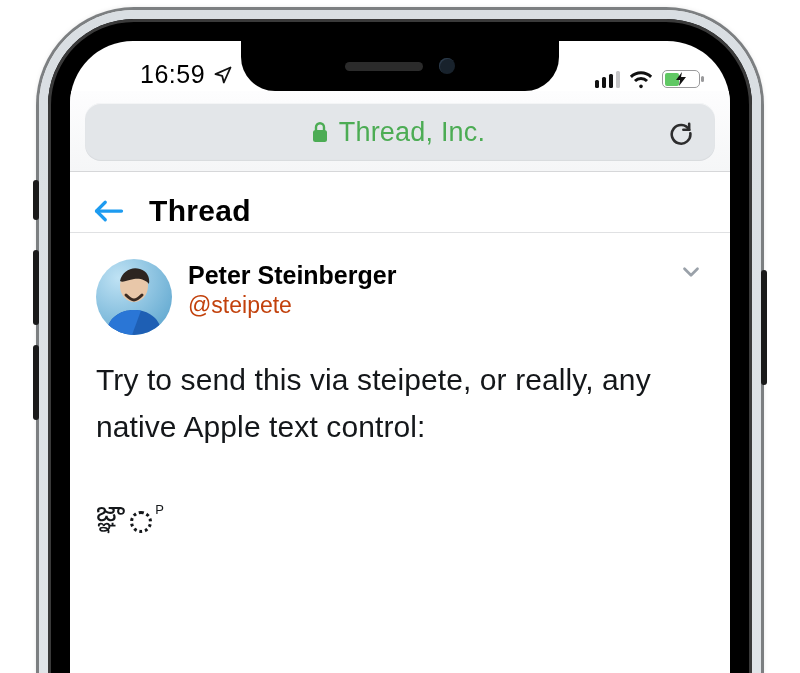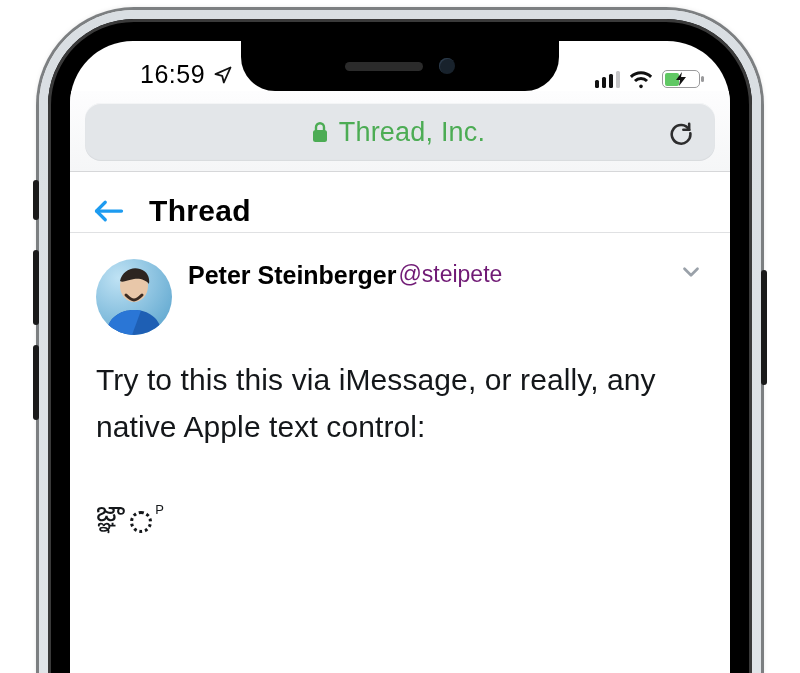--- a/index.html
+++ b/index.html
@@ -116,23 +116,23 @@
     
     .tweet {
       padding: 26px 26px 0;
     }
     .tweet-head { display: flex; align-items: flex-start; gap: 16px; }
     .avatar {
       width: 76px; height: 76px; border-radius: 50%; overflow: hidden;
       flex-shrink: 0;
     }
     .avatar svg { width: 100%; height: 100%; display: block; }
-    .name-line { display: flex; flex-direction: row; gap: 2px; margin-top: 2px; }
+    .name-line { display: flex; flex-direction: column; gap: 2px; margin-top: 2px; }
     .display-name { font-size: 25px; font-weight: 800; }
-    .handle { font-size: 23px; color: #701a75; }
+    .handle { font-size: 23px; color: #c2410c; }
     .chevron { margin-left: auto; color: #9aa1a9; }
 
     .tweet-body {
       margin-top: 22px;
       font-size: 30px;
       line-height: 1.55;
       color: #14171a;
       letter-spacing: .1px;
     }
 
@@ -240,21 +240,21 @@
           </div>
           <div class="name-line">
             <span class="display-name">Peter Steinberger</span>
             <span class="handle">@steipete</span>
           </div>
           <svg class="chevron" width="26" height="26" viewBox="0 0 24 24" fill="none" stroke="#9aa1a9" stroke-width="2.5" stroke-linecap="round" stroke-linejoin="round">
             <path d="M6 9l6 6 6-6"></path>
           </svg>
         </div>
 
-        <div class="tweet-body">Try to this this via iMessage, or really, any native Apple text control:</div>
+        <div class="tweet-body">Try to send this via steipete, or really, any native Apple text control:</div>
 
         <div class="special">
           <span>జ్ఞ‌ా</span>
           <span class="dotring"></span>
           <span class="sup1">P</span>
         </div>
       </div>
 
     </div>
   </div>

